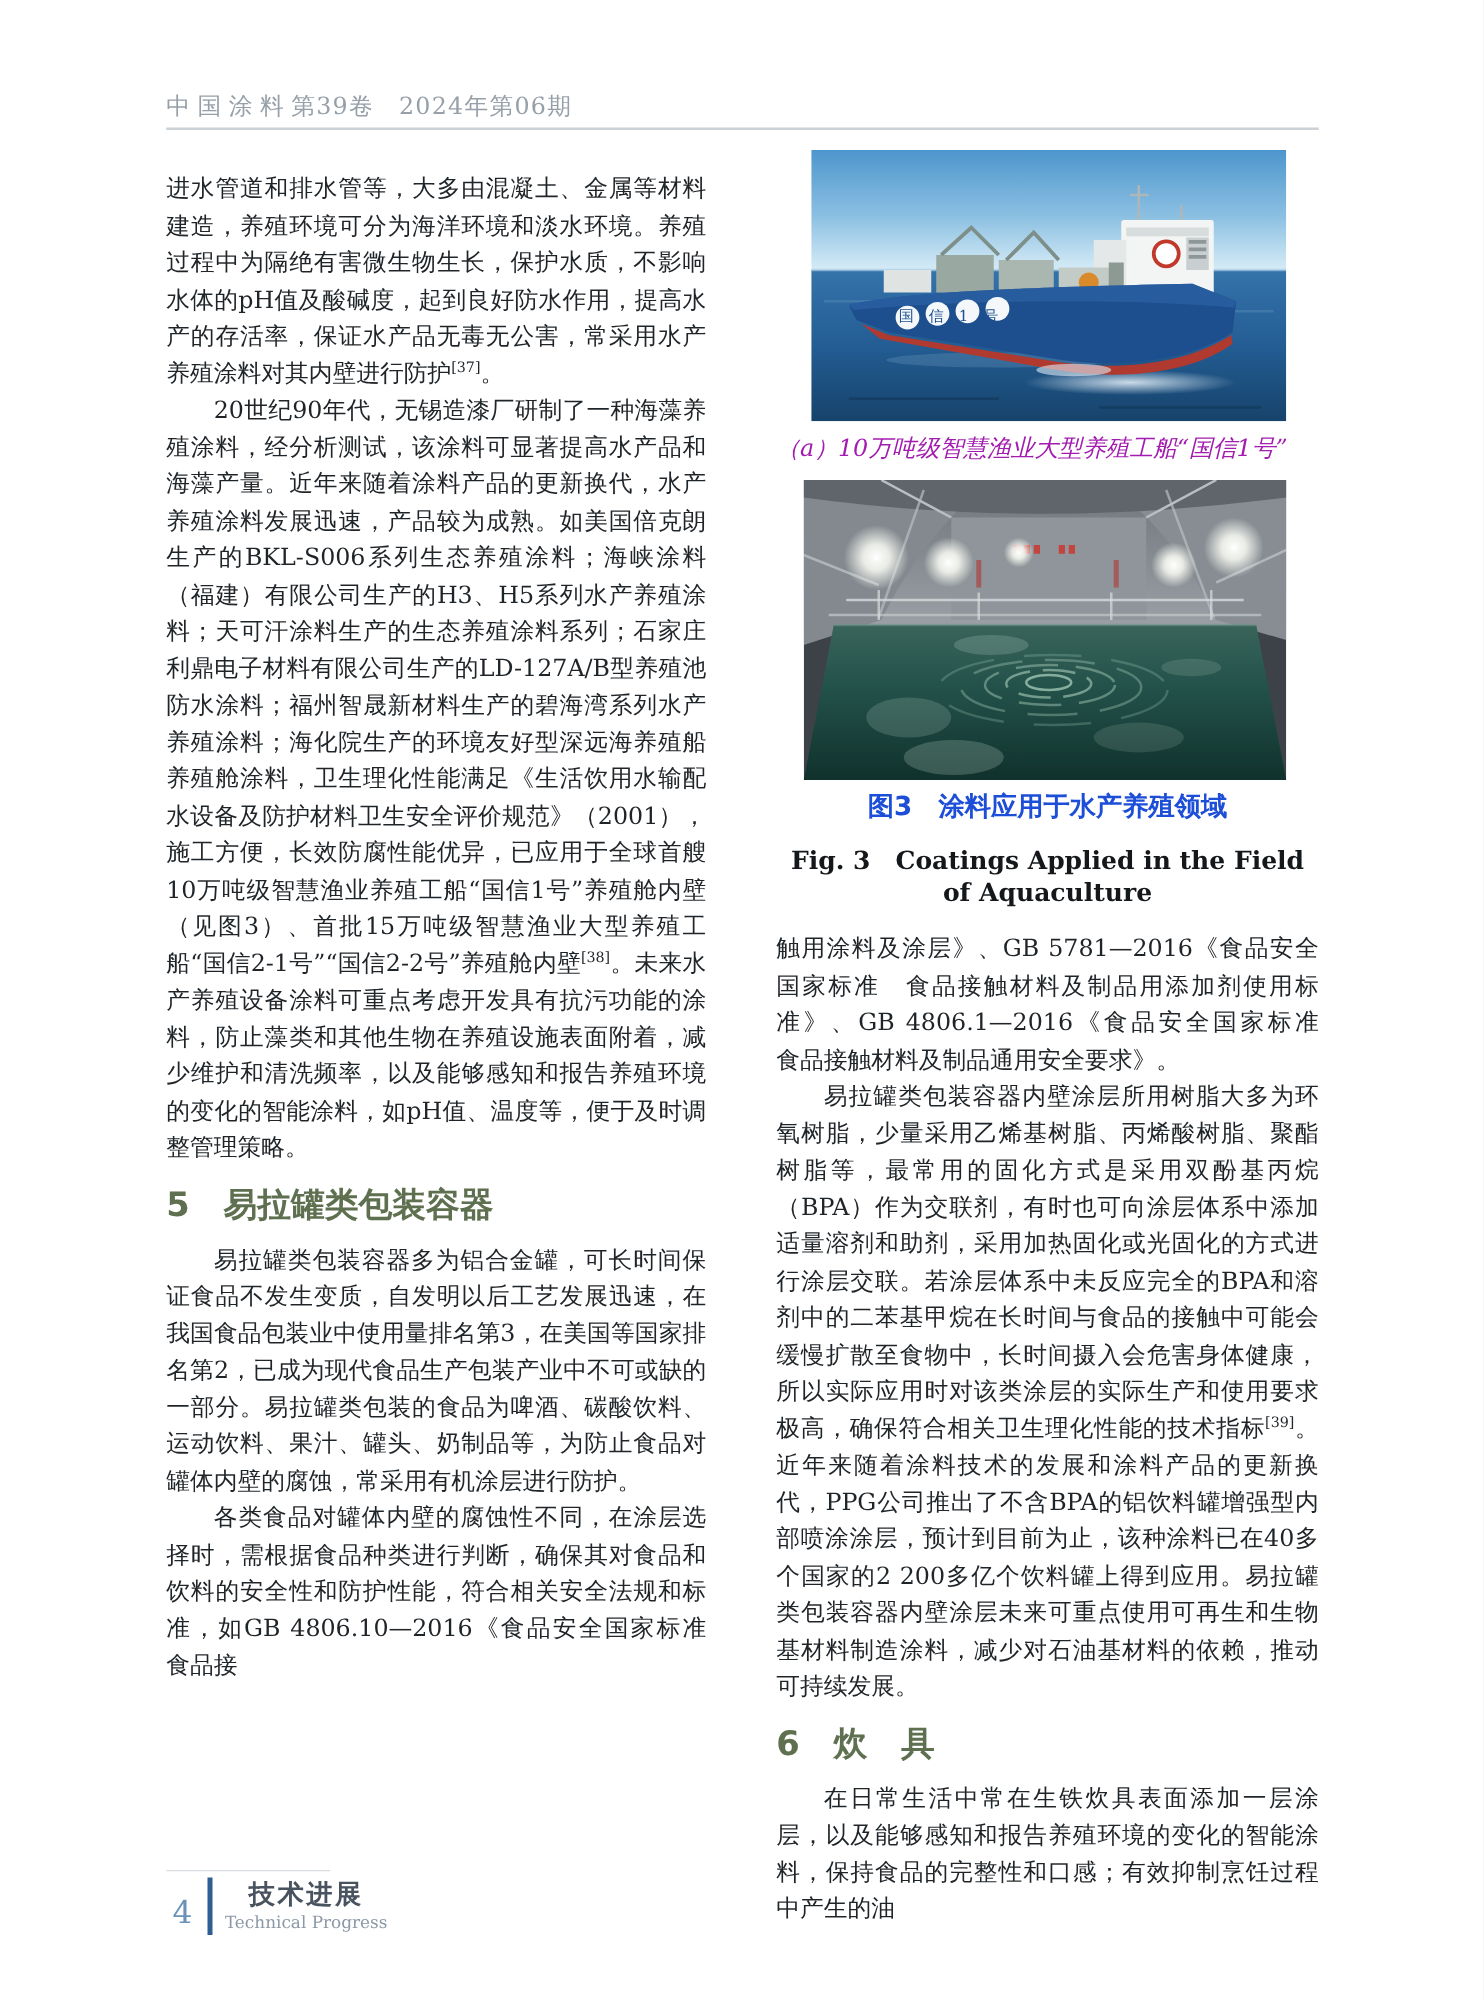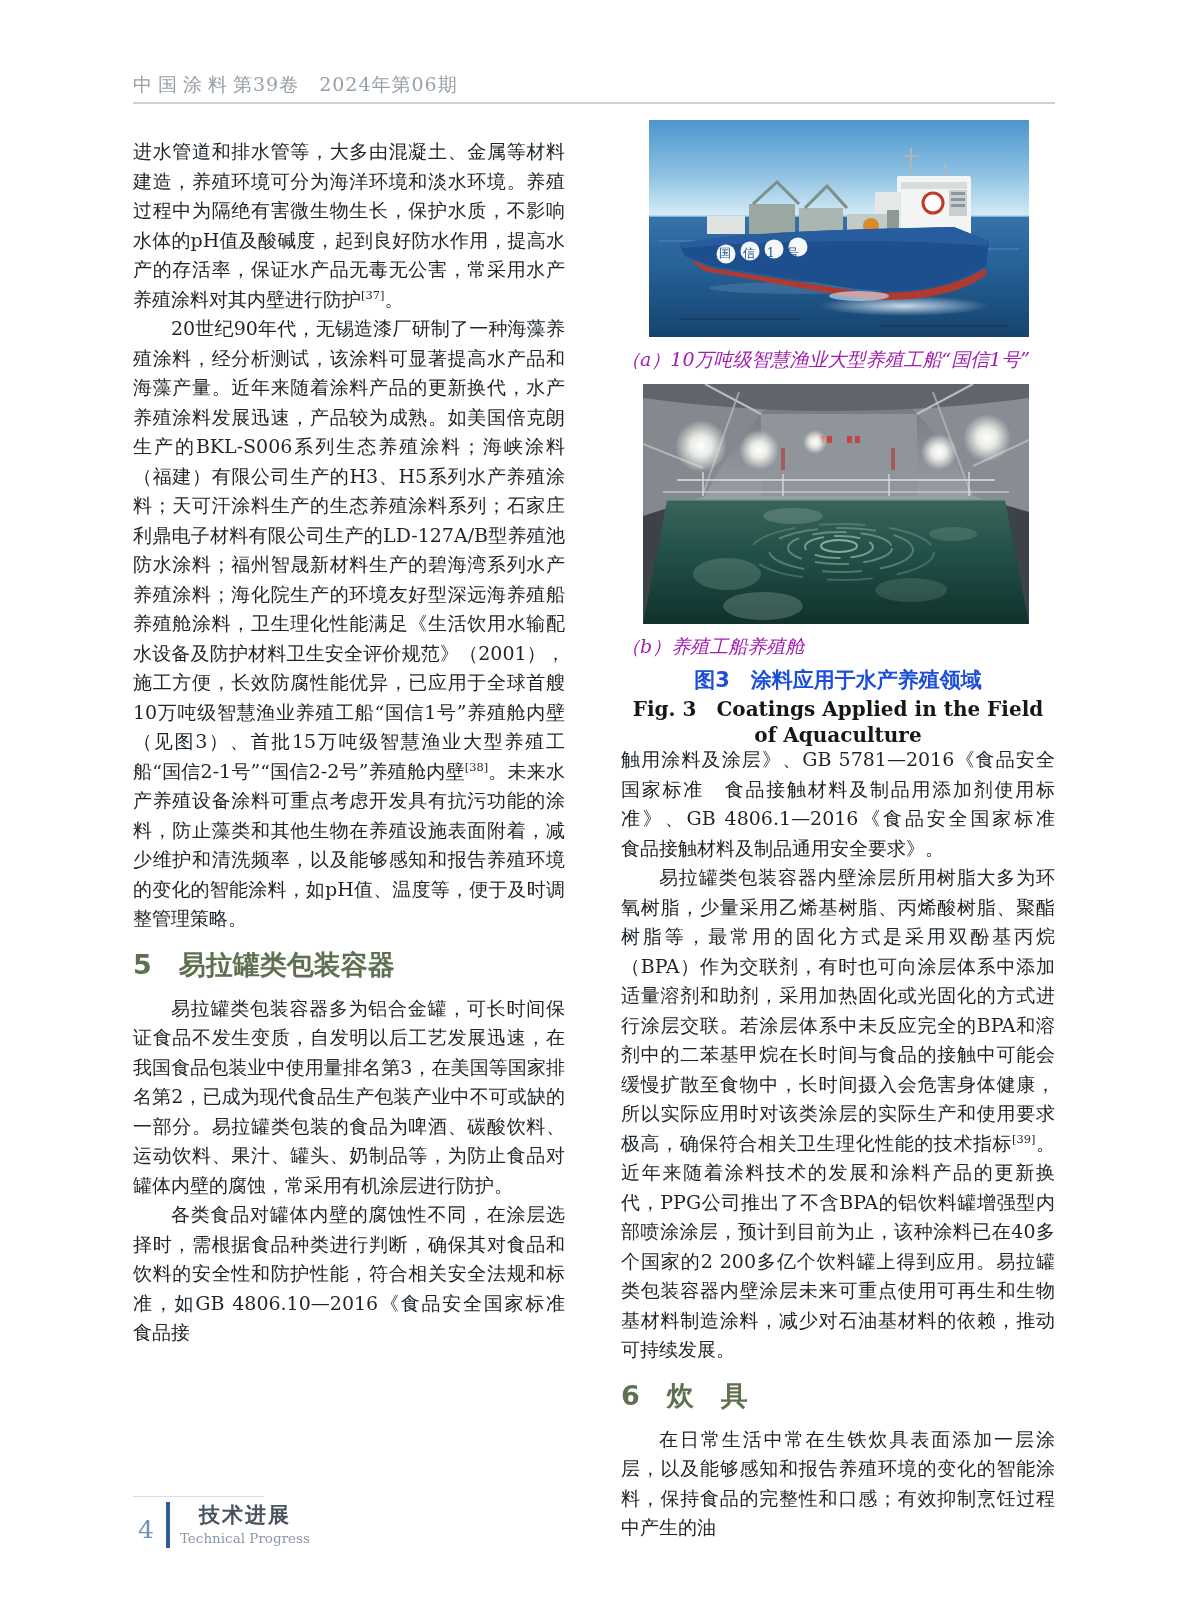--- a/index.html
+++ b/index.html
@@ -44,21 +44,21 @@
     margin-top:9px; text-align:left;
     font-size:19px; line-height:26px; color:#a21caf;
     font-style:italic;
   }
   .fig-title-zh {
     margin-top:7px; text-align:center;
     font-family:"DejaVu Sans","Liberation Sans",sans-serif;
     font-weight:bold; font-size:21px; line-height:28px; color:#1d4ed8;
   }
   .fig-title-en {
-    margin-top:2px; text-align:center;
+    margin-top:16px; text-align:center;
     font-weight:bold; font-size:20px; line-height:26px; color:#15181b;
   }
   
   .footer-rule { position:absolute; left:133px; top:1496px; width:131px; height:1px; background:#d8dbe0; }
   .footer { position:absolute; left:138px; top:1502px; display:flex; align-items:flex-end; }
   .footer .pagenum {
     font-size:25px; color:#6b93b8; margin-right:12px; line-height:1;
     padding-bottom:6px;
   }
   .footer .bar { width:4px; height:46px; background:#2f5f92; margin-right:10px; }
@@ -219,21 +219,20 @@
         <ellipse cx="198" cy="166" rx="72" ry="22" stroke-width="2" opacity="0.4" stroke-dasharray="40 18"></ellipse>
         <ellipse cx="199" cy="168" rx="92" ry="28" stroke-width="2" opacity="0.28" stroke-dasharray="46 24"></ellipse>
       </g>
 
       <ellipse cx="84" cy="190" rx="34" ry="16" fill="#cfe3d8" opacity="0.18"></ellipse>
       <ellipse cx="120" cy="222" rx="40" ry="14" fill="#cfe3d8" opacity="0.22"></ellipse>
       <ellipse cx="150" cy="132" rx="30" ry="8" fill="#cfe3d8" opacity="0.2"></ellipse>
       <ellipse cx="268" cy="206" rx="36" ry="12" fill="#cfe3d8" opacity="0.14"></ellipse>
       <ellipse cx="310" cy="150" rx="24" ry="7" fill="#cfe3d8" opacity="0.15"></ellipse>
     </svg>
-    <div class="fig-caption">（b）养殖工船养殖舱</div>
 
     <div class="fig-title-zh">图3　涂料应用于水产养殖领域</div>
     <div class="fig-title-en">Fig. 3　Coatings Applied in the Field of Aquaculture</div>
   </div>
 
   <div class="col-right-text">
     <p class="body-par">触用涂料及涂层》、GB 5781—2016《食品安全国家标准　食品接触材料及制品用添加剂使用标准》、GB 4806.1—2016《食品安全国家标准　食品接触材料及制品通用安全要求》。</p>
     <p class="body-par indent">易拉罐类包装容器内壁涂层所用树脂大多为环氧树脂，少量采用乙烯基树脂、丙烯酸树脂、聚酯树脂等，最常用的固化方式是采用双酚基丙烷（BPA）作为交联剂，有时也可向涂层体系中添加适量溶剂和助剂，采用加热固化或光固化的方式进行涂层交联。若涂层体系中未反应完全的BPA和溶剂中的二苯基甲烷在长时间与食品的接触中可能会缓慢扩散至食物中，长时间摄入会危害身体健康，所以实际应用时对该类涂层的实际生产和使用要求极高，确保符合相关卫生理化性能的技术指标<sup>[39]</sup>。近年来随着涂料技术的发展和涂料产品的更新换代，PPG公司推出了不含BPA的铝饮料罐增强型内部喷涂涂层，预计到目前为止，该种涂料已在40多个国家的2 200多亿个饮料罐上得到应用。易拉罐类包装容器内壁涂层未来可重点使用可再生和生物基材料制造涂料，减少对石油基材料的依赖，推动可持续发展。</p>
     <div class="sec-heading">
       <span class="num">6</span>

